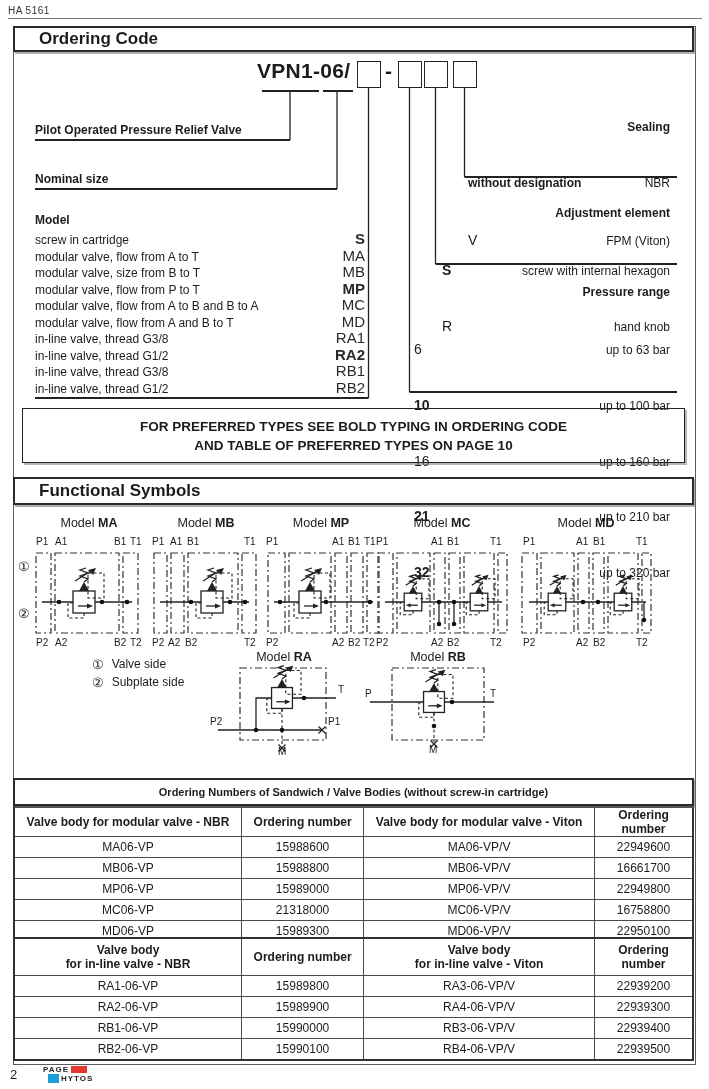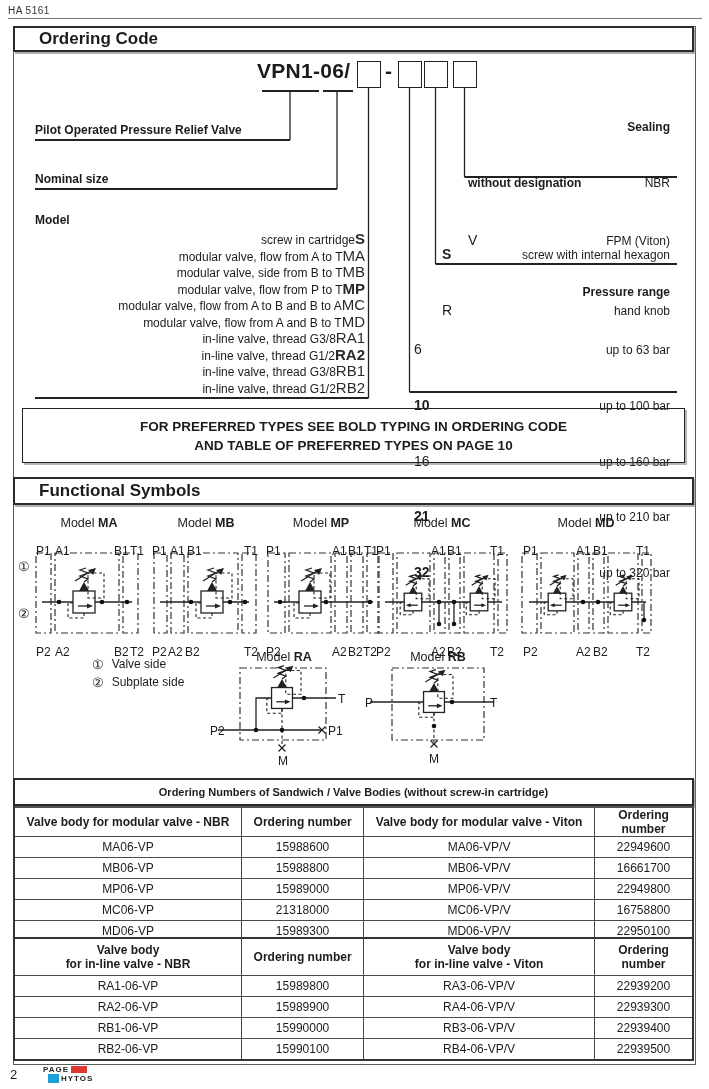--- a/index.html
+++ b/index.html
@@ -12,36 +12,36 @@
         box-shadow:2px 2px 0 rgba(110,110,110,.55);display:flex;align-items:center;
         padding-left:24px;box-sizing:border-box;font-weight:bold;font-size:17px;z-index:3;}
   .sec-header.center{justify-content:center;padding-left:0;font-size:11px;}
   .lines-svg{position:absolute;left:0;top:0;z-index:1;}
   .code-prefix{position:absolute;left:257px;top:59px;font-size:21px;font-weight:bold;z-index:2;letter-spacing:.3px;text-align:right;}
   .code-dash{position:absolute;left:385px;top:59px;font-size:21px;font-weight:bold;z-index:2;}
   .code-box{position:absolute;top:61px;width:22px;height:25px;border:1.5px solid #222;background:#fff;z-index:2;}
   .lbl{position:absolute;font-weight:bold;font-size:12px;z-index:2;}
   .model-block{position:absolute;left:35px;top:213px;width:330px;z-index:2;}
   .blk-title-left{font-weight:bold;font-size:12px;height:17px;}
-  .mrow{display:flex;justify-content:flex-end;align-items:baseline;height:16.5px;}
+  .mrow{display:flex;justify-content:space-between;align-items:baseline;height:16.5px;}
   .mrow .mlabel{font-size:12px;}
   .mrow .mcode{font-size:15px;color:#2a2a2a;}
   .bold{font-weight:bold;}
   .kv-block{position:absolute;z-index:2;}
   .kv-title{font-weight:bold;font-size:12px;text-align:right;height:16px;}
   .kvrow{display:flex;justify-content:space-between;align-items:baseline;height:15.8px;margin-top:40px;}
   .kvrow .code{font-size:14px;}
   .kvrow .code.sm{font-size:12px;}
   .kvrow .desc{font-size:12px;text-align:right;}
   .note-box{position:absolute;left:22px;top:408px;width:663px;height:55px;border:1.5px solid #222;
         box-sizing:border-box;box-shadow:2px 2px 0 rgba(110,110,110,.5);display:flex;flex-direction:column;
         justify-content:center;text-align:center;font-weight:bold;font-size:13.5px;line-height:19px;z-index:2;}
   .diagram{position:absolute;z-index:2;}
   .dtitle{position:absolute;left:0;top:0;width:100%;text-align:center;font-size:12.5px;white-space:nowrap;}
-  .port{position:absolute;font-size:12px;white-space:nowrap;margin-top:8px;}
+  .port{position:absolute;font-size:10px;white-space:nowrap;}
   .marker{position:absolute;font-size:13px;z-index:2;}
   .legend{position:absolute;left:92px;top:655px;z-index:2;font-size:12px;}
   .legend .lg-row{height:18px;display:flex;align-items:center;}
   .legend .lg-mark{font-size:13px;margin-right:8px;}
   table.otab{position:absolute;left:13px;border-collapse:collapse;width:681px;background:#fff;
         border:2px solid #333;z-index:2;table-layout:fixed;}
   table.otab th,table.otab td{border:1.5px solid #4a4a4a;text-align:center;font-size:12px;padding:0 4px;}
   table.otab th{font-weight:bold;white-space:pre-line;line-height:14px;}
   #table-modular{top:806px;} #table-modular th{height:24px;} #table-modular td{height:20px;}
   #table-inline{top:937px;}  #table-inline th{height:36px;}  #table-inline td{height:20px;}
@@ -101,21 +101,21 @@
     <div id="model-rows">
         <div class="mrow">
           <span class="mlabel">screw in cartridge</span>
           <span class="mcode bold">S</span>
         </div>
         <div class="mrow">
           <span class="mlabel">modular valve, flow from A to T</span>
           <span class="mcode">MA</span>
         </div>
         <div class="mrow">
-          <span class="mlabel">modular valve, side from B to T</span>
+          <span class="mlabel">modular valve, size from B to T</span>
           <span class="mcode">MB</span>
         </div>
         <div class="mrow">
           <span class="mlabel">modular valve, flow from P to T</span>
           <span class="mcode bold">MP</span>
         </div>
         <div class="mrow">
           <span class="mlabel">modular valve, flow from A to B and B to A</span>
           <span class="mcode">MC</span>
         </div>
@@ -147,20 +147,21 @@
       <div class="kvrow">
         <span class="code sm bold">without designation</span>
         <span class="desc">NBR</span>
       </div>
       <div class="kvrow">
         <span class="code">V</span>
         <span class="desc">FPM (Viton)</span>
       </div>
     </div>
   <div class="kv-block" id="blk-adjustment" style="left:442px;top:206px;width:228px">
+      <div class="kv-title">Adjustment element</div>
       <div class="kvrow">
         <span class="code bold">S</span>
         <span class="desc">screw with internal hexagon</span>
       </div>
       <div class="kvrow">
         <span class="code">R</span>
         <span class="desc">hand knob</span>
       </div>
     </div>
   <div class="kv-block" id="blk-pressure" style="left:414px;top:285px;width:256px">

